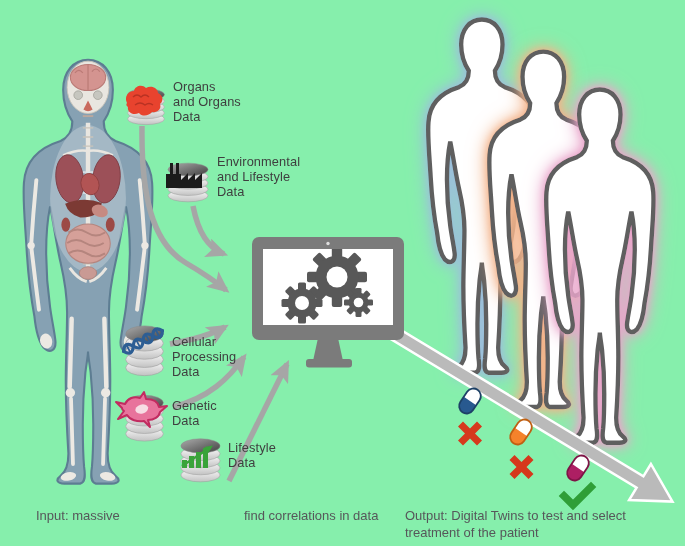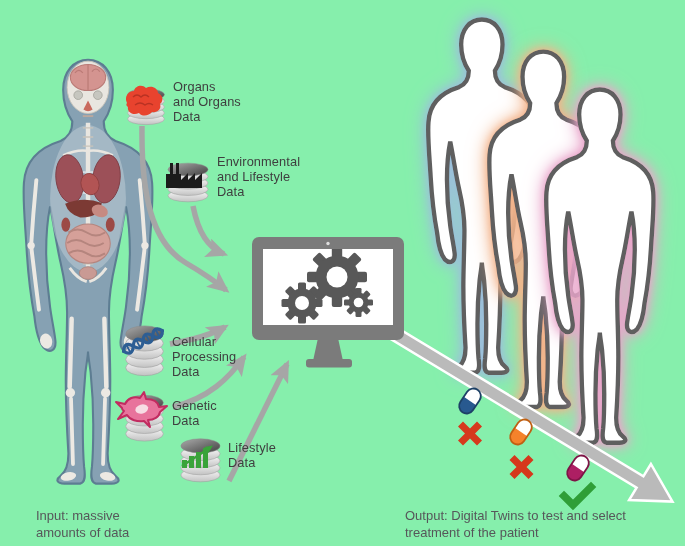--- a/index.html
+++ b/index.html
@@ -263,22 +263,22 @@
   <div>Genetic</div>
   <div>Data</div>
 </div>
 <div class="db-label" style="left:228px;top:440px">
   <div>Lifestyle</div>
   <div>Data</div>
 </div>
 
 <div class="caption" style="left:36px;top:508px;width:180px">
   <div>Input: massive</div>
-  <div>amounts of data</div>
 </div>
 <div class="caption" style="left:244px;top:508px;width:180px">
+  <div>find correlations in data</div>
 </div>
 <div class="caption" style="left:405px;top:508px;width:300px">
   <div>Output: Digital Twins to test and select</div>
   <div>treatment of the patient</div>
 </div>
 
 </div>
 
 </body></html>

